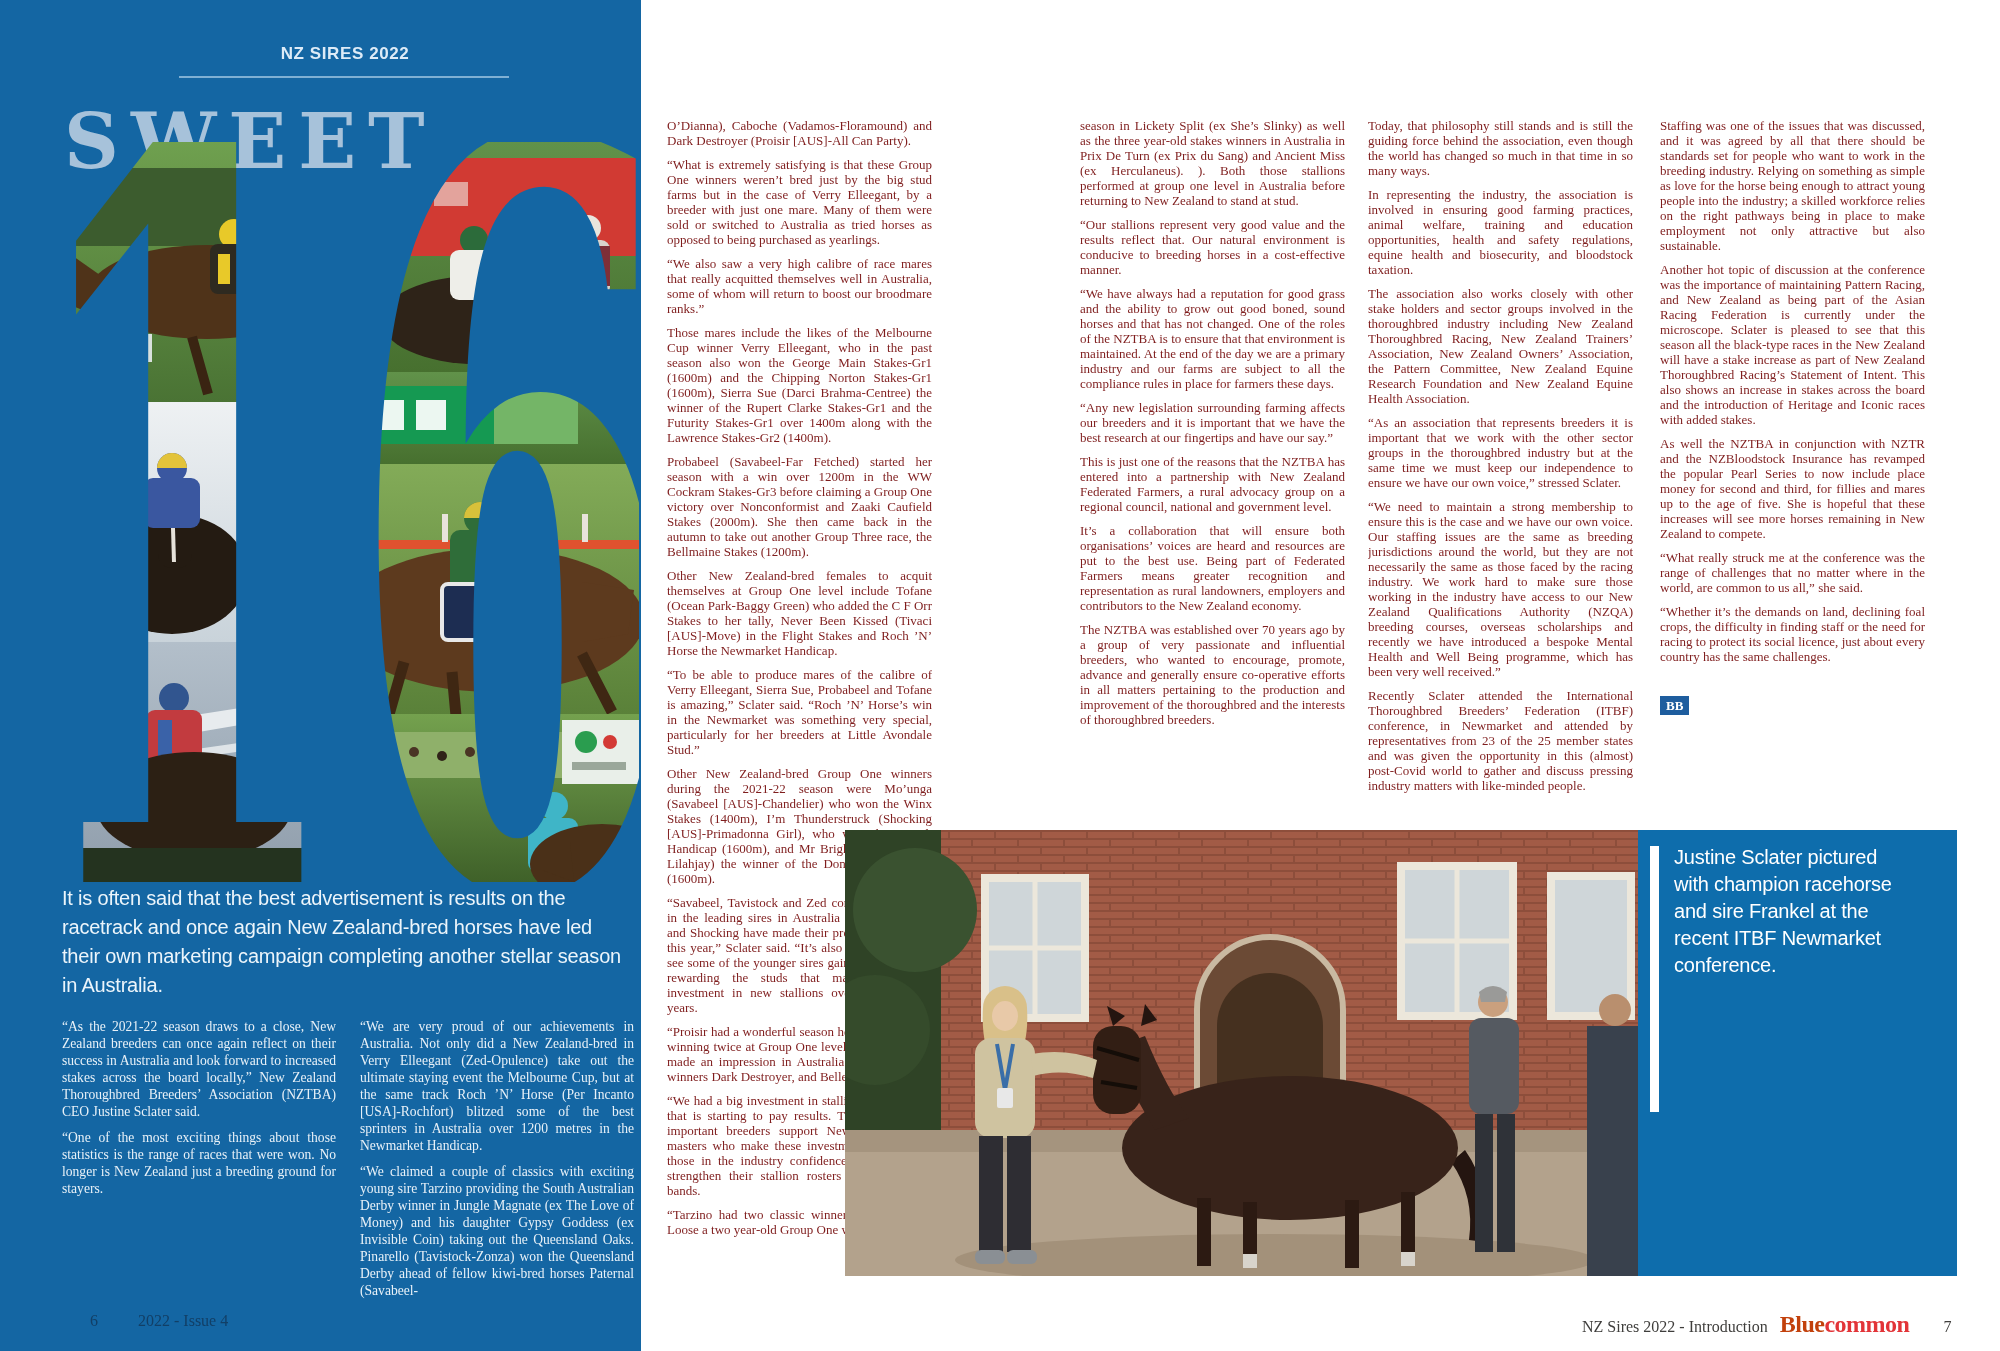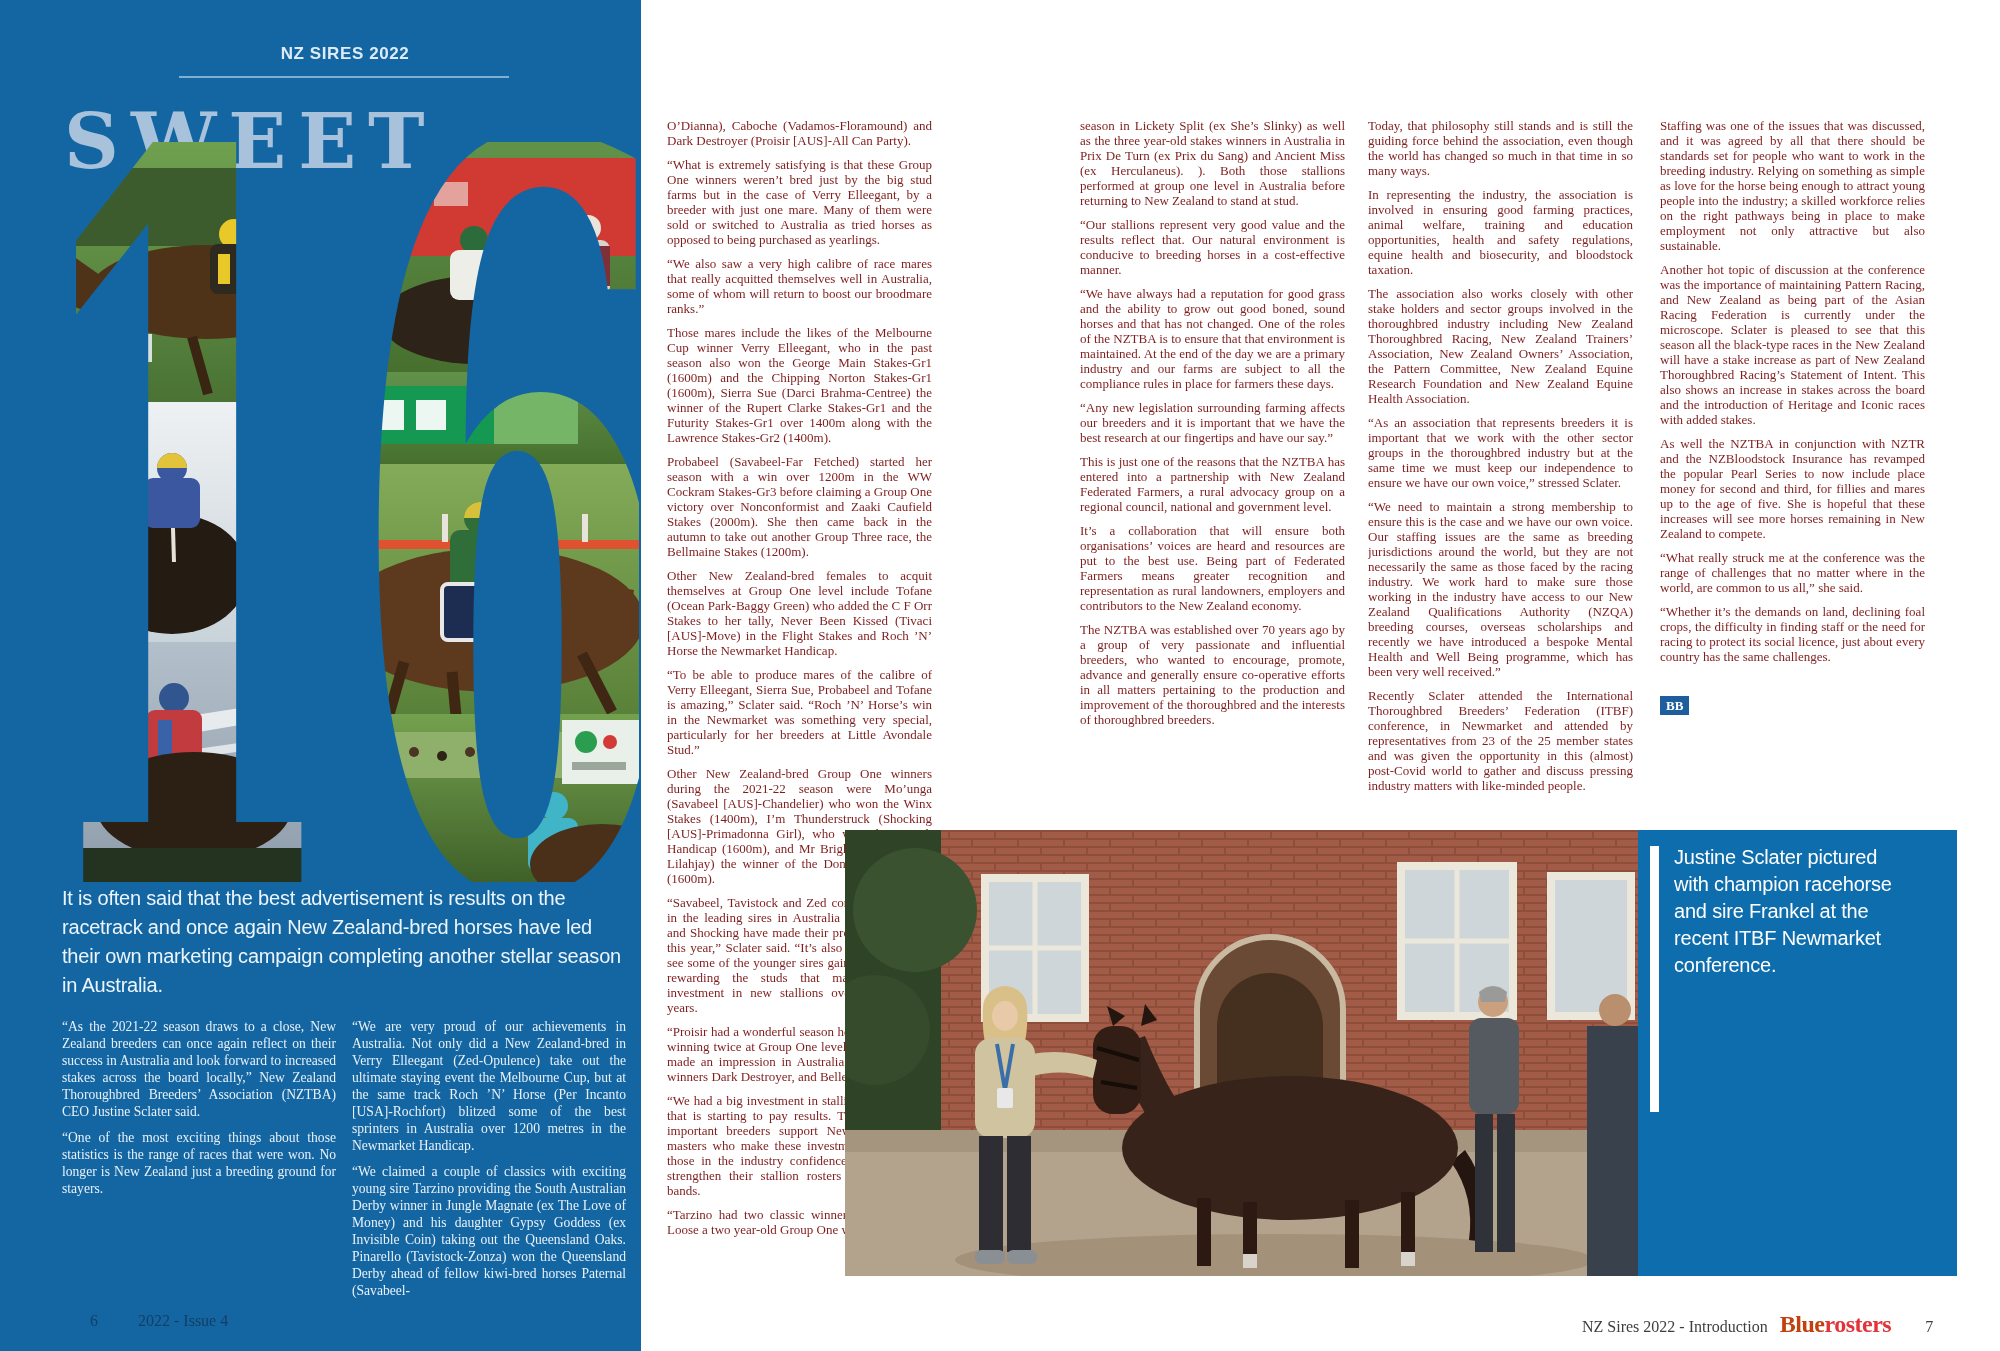--- a/index.html
+++ b/index.html
@@ -11,21 +11,21 @@
   .kicker{position:absolute;left:184px;top:44px;width:322px;text-align:center;
           font-family:"Liberation Sans",sans-serif;font-weight:bold;font-size:17px;
           letter-spacing:.6px;color:#ddebf7;}
   .kicker-rule{position:absolute;left:179px;top:76px;width:330px;height:2px;background:#7fb0d4;}
   .sweet{position:absolute;left:64px;top:104px;font-family:"DejaVu Serif",serif;font-weight:bold;
          font-size:76px;line-height:1;letter-spacing:12px;color:#a7c2da;}
   .sixteen-wrap{position:absolute;left:22px;top:142px;width:617px;height:740px;}
   .intro{position:absolute;left:62px;top:884px;width:566px;margin:0;
          font-family:"Liberation Sans",sans-serif;font-size:20px;line-height:29px;
          letter-spacing:-.2px;color:#ecf5fb;}
-  .lp-cols{position:absolute;left:62px;top:1018px;width:572px;height:294px;display:flex;gap:16px;overflow:hidden;}
+  .lp-cols{position:absolute;left:62px;top:1018px;width:572px;height:294px;display:flex;gap:24px;overflow:hidden;}
   .lp-col{width:274px;text-align:justify;font-family:"Liberation Serif",serif;
           font-size:13.6px;line-height:17px;color:#e8f1f8;}
   .lp-col p{margin:0 0 9px 0;}
   .lp-footer{position:absolute;left:90px;top:1312px;font-family:"Liberation Serif",serif;
              font-size:16px;color:#123f66;}
   .lp-footer .lp-issue{margin-left:36px;text-align:center;}
 
   
   .rp-col{position:absolute;top:118px;width:265px;text-align:justify;
           font-family:"Liberation Serif",serif;font-size:13px;line-height:15px;color:#7f1d1d;
@@ -310,17 +310,17 @@
       </svg>
     </div>
 
     <div class="caption-box">
       <div class="caption-bar"></div>
       <p class="caption-text">Justine Sclater pictured with champion racehorse and sire Frankel at the recent ITBF Newmarket conference.</p>
     </div>
 
     <div class="rp-footer">
       <span class="article">NZ Sires 2022 -  Introduction</span>
-      <span class="brand"><span class="b1">Blue</span><span class="b2">rosters</span></span>
+      <span class="brand"><span class="b1">Blue</span><span class="b2">common</span></span>
       <span class="pagenum">7</span>
     </div>
   </section>
 </div>
 
 </body></html>

